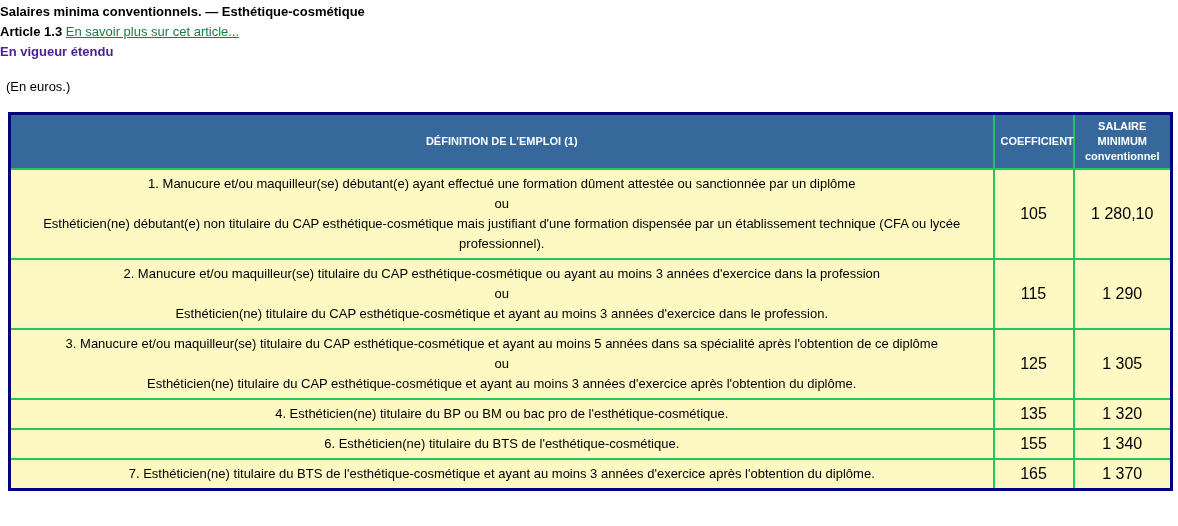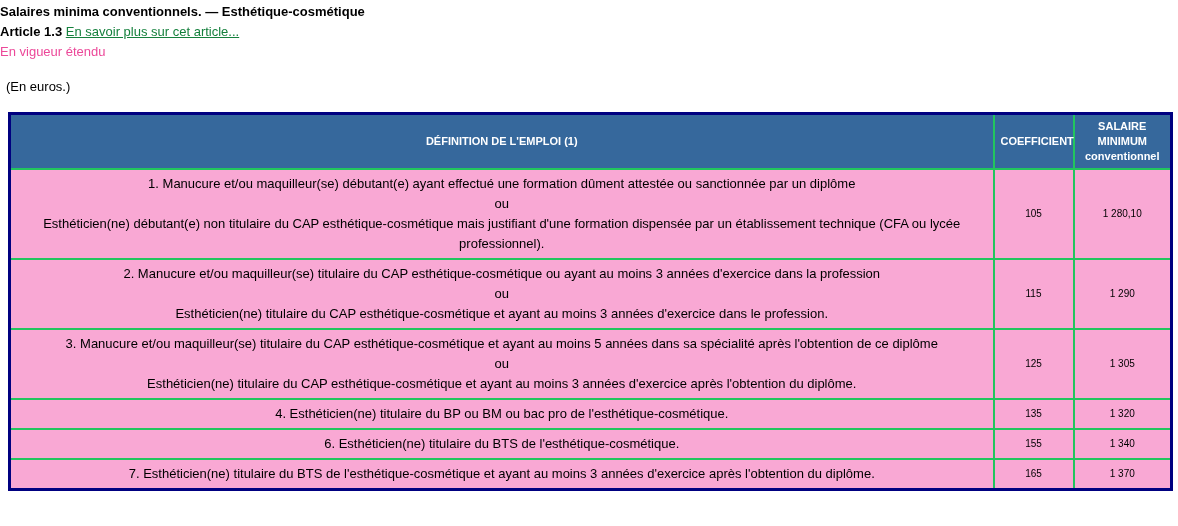--- a/index.html
+++ b/index.html
@@ -7,21 +7,21 @@
     width:1178px;height:526px;
     font-family:"Liberation Sans","DejaVu Sans",sans-serif;
     color:#000000;font-size:13px;
     position:relative;overflow:hidden;
   }
   .titleblock{padding-top:2px;text-align:left;}
   .titleblock .line{line-height:20px;}
   .doc-title{font-weight:bold;}
   .article-label{font-weight:bold;margin-top:32px;}
   a.article-link{color:#15803d;text-decoration:underline;}
-  .status-line{color:#ec4899;}
+  .status-line{color:#4c1d95;font-weight:bold;}
   .euros-note{margin:17px 0 0 6px;line-height:16px;}
   table.salary-table{
     border-collapse:collapse;
     margin:17px 0 0 8px;
     width:1162px;
     table-layout:fixed;
   }
   table.salary-table col.c-def{width:984px;}
   table.salary-table col.c-coef{width:80px;}
   table.salary-table col.c-sal{width:98px;}
@@ -36,23 +36,23 @@
   table.salary-table th{
     background:#36689C;
     color:#ffffff;
     font-weight:bold;
     font-size:11px;
     line-height:15px;
     height:45px;
   }
   table.salary-table td{
     line-height:20px;
-    background:#f9a8d4;
+    background:#fef9c3;
   }
-  td.coef,td.sal{font-size:10px;}
+  td.coef,td.sal{font-size:16px;}
 </style>
 </head>
 <body>
 
 <div class="titleblock">
   <div class="line doc-title">Salaires minima conventionnels. — Esthétique-cosmétique</div>
   <div class="line">
     <span class="article-label">Article 1.3</span>
     <a href="#" class="article-link">En savoir plus sur cet article...</a>
   </div>

